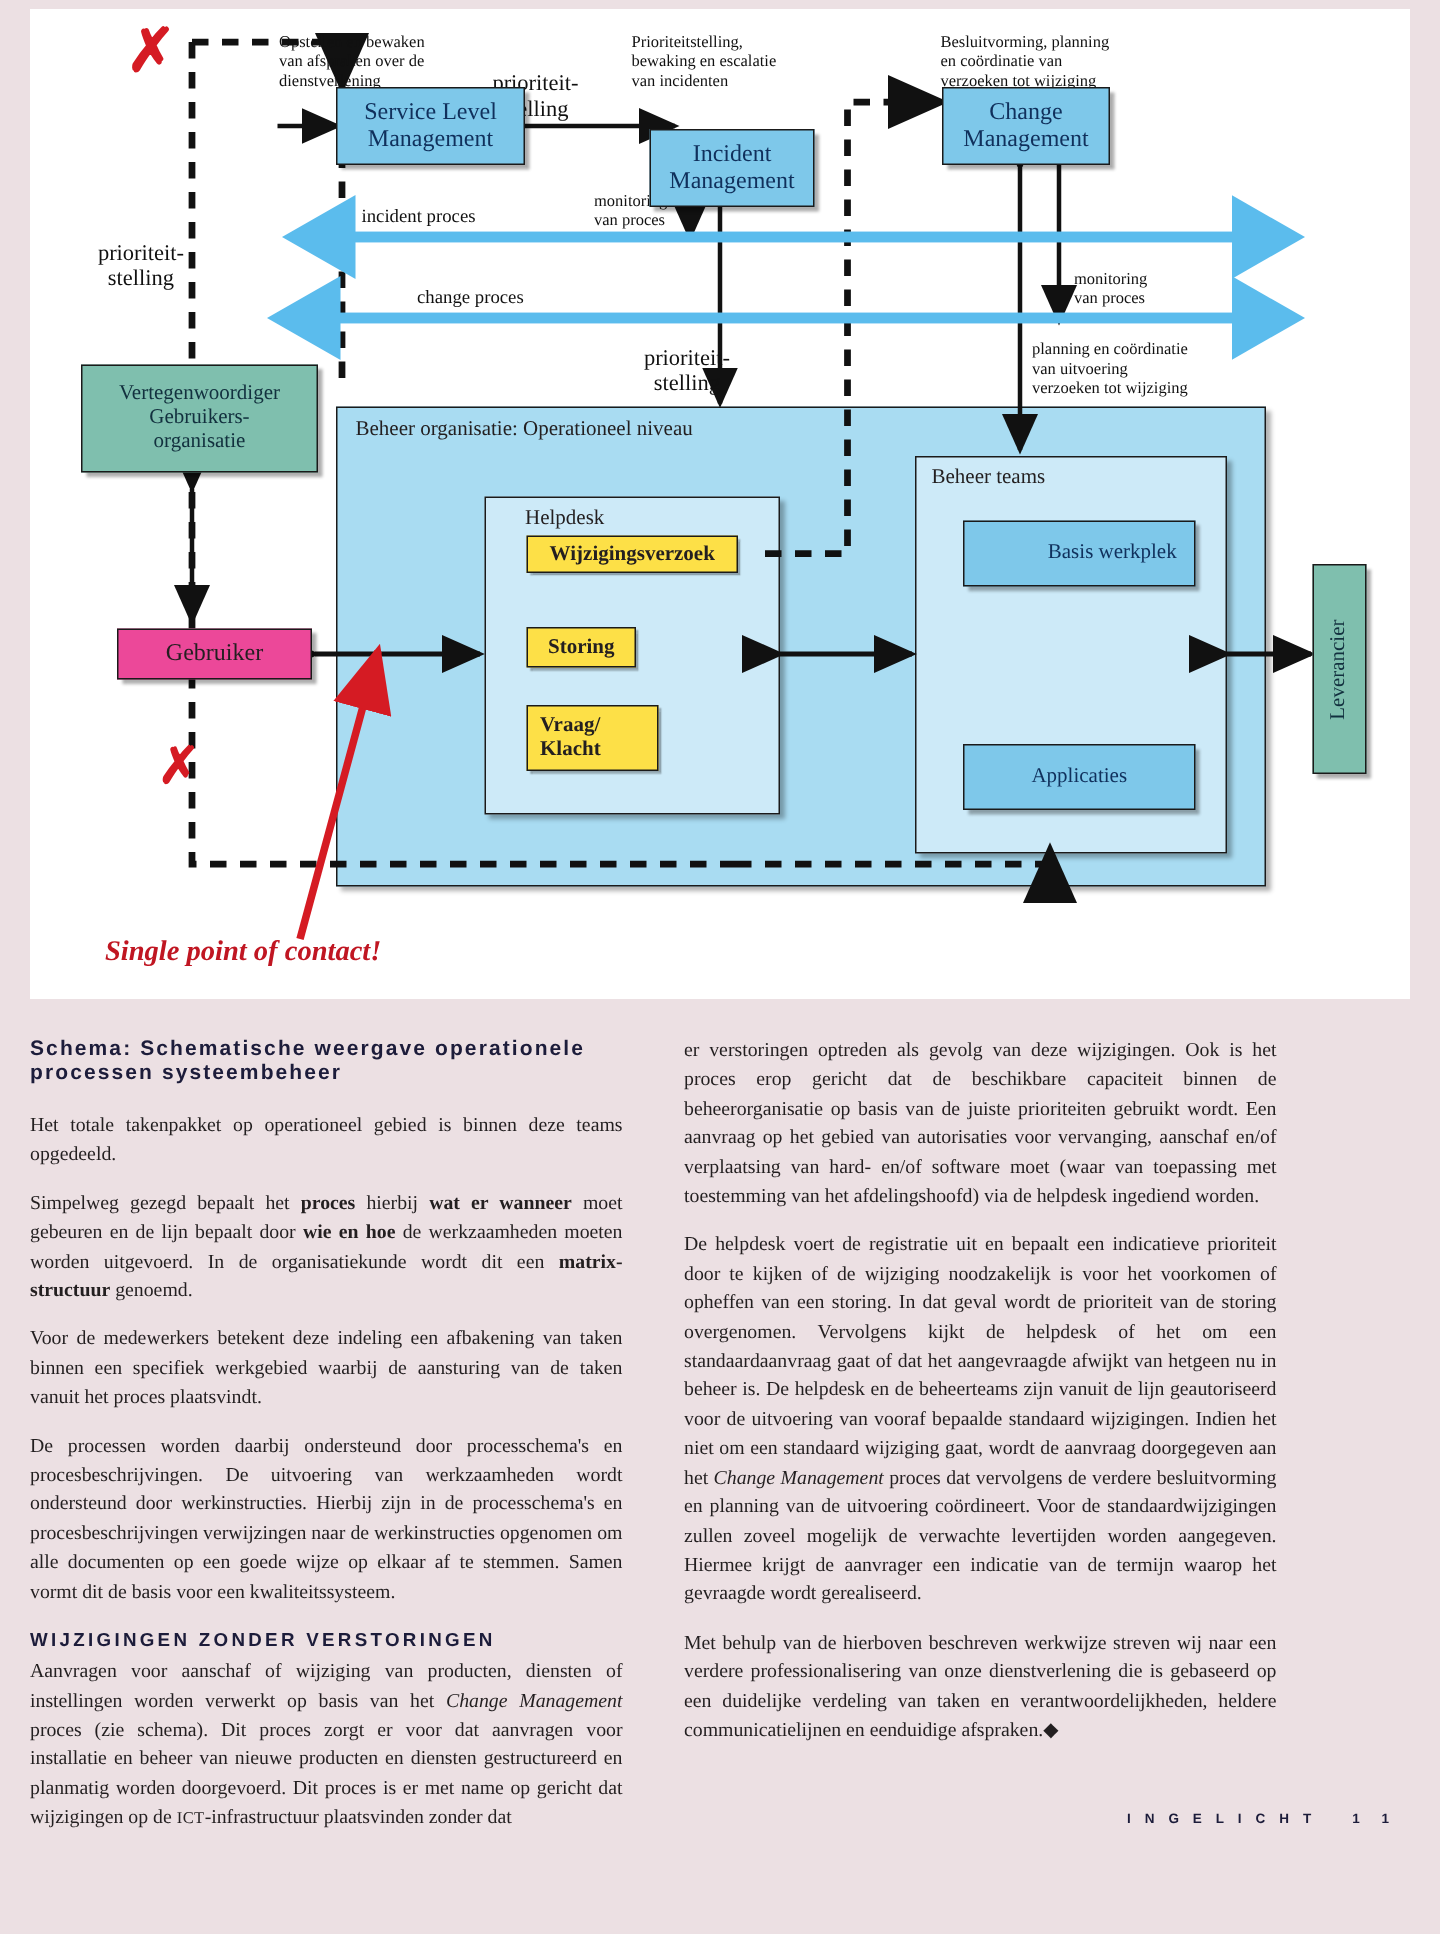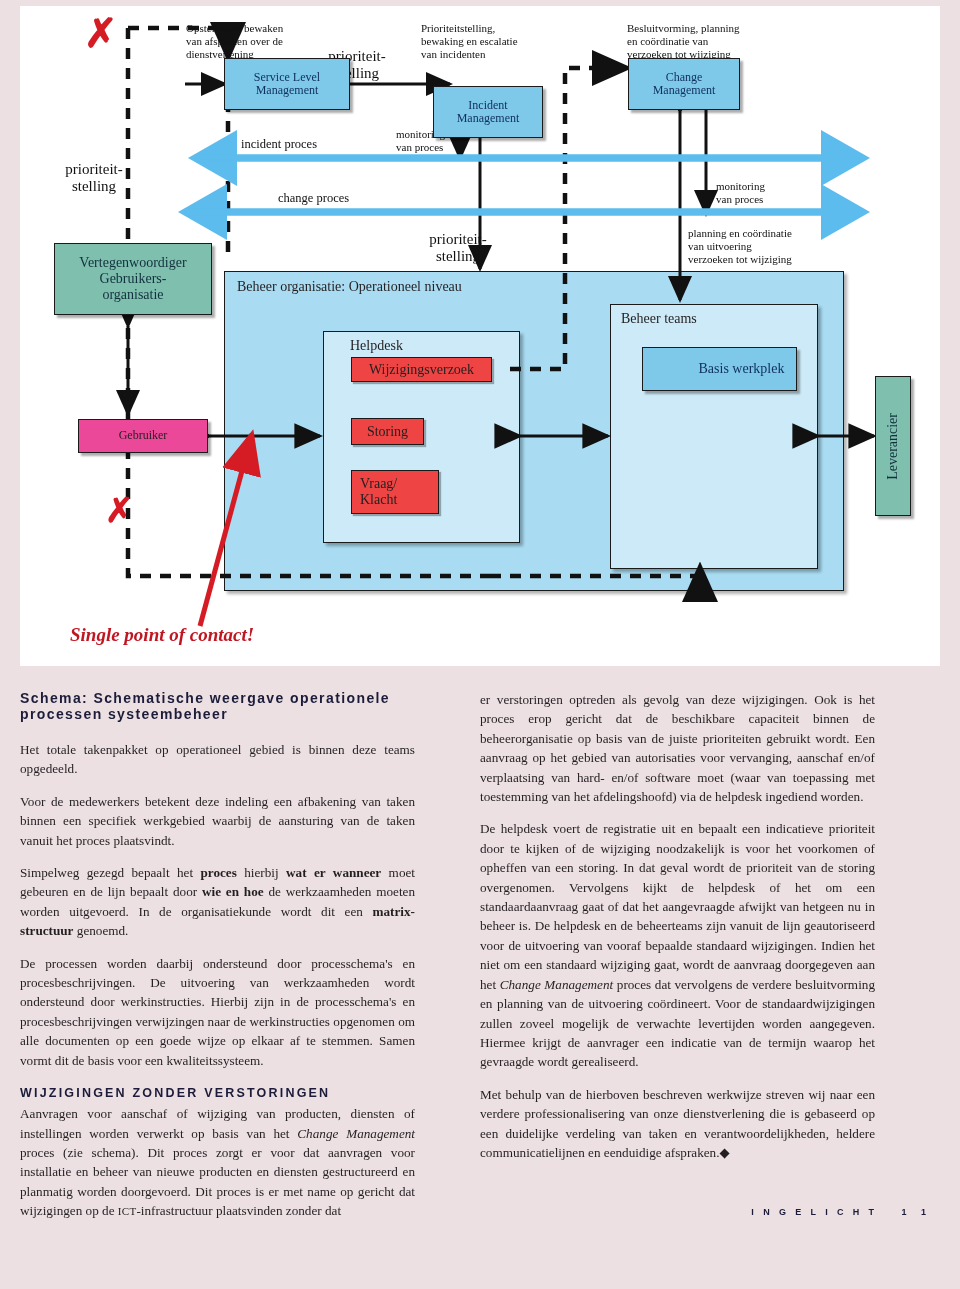--- a/index.html
+++ b/index.html
@@ -21,48 +21,48 @@
     border:1px solid #1a1a1a;
     box-shadow:3px 3px 2px rgba(0,0,0,.32);
     display:flex;align-items:center;justify-content:center;
     text-align:center;line-height:1.12;
   }
   .blue{background:#7ec8ea;}
   .lightblue{background:#a9dcf2;}
   .palerblue{background:#cdeaf8;}
   .green{background:#7fbfae;}
   .orange{background:#ec4899;}
-  .white{background:#ef4444;box-shadow:2px 2px 1px rgba(0,0,0,.30);}
+  .white{background:#fde047;box-shadow:2px 2px 1px rgba(0,0,0,.30);font-weight:bold;}
   .container{box-shadow:3px 3px 3px rgba(0,0,0,.30);display:block;}
   .lbl{
     position:absolute;font-size:11px;line-height:1.18;color:#111;
   }
   .lbl.big{font-size:15px;line-height:1.1;}
-  .title-big{font-size:12px;}
+  .title-big{font-size:16px;}
   .title-mid{font-size:14px;}
   .title-sm{font-size:12.5px;}
   svg.overlay{position:absolute;left:0;top:0;width:920px;height:660px;pointer-events:none;}
   .spoc{
     position:absolute;color:#c01622;font-style:italic;font-weight:bold;
     font-size:19px;font-family:"Liberation Serif",serif;
   }
   .bigx{
     position:absolute;color:#d51b23;font-weight:bold;
     font-family:"Liberation Sans",sans-serif;
   }
   .vertical{
     writing-mode:vertical-rl;text-orientation:mixed;
   }
   
   #body-text{
     position:absolute;left:0;top:676px;width:960px;height:613px;
   }
   .col{position:absolute;top:14px;width:395px;}
   .col.left{left:20px;}
-  .col.right{left:480px;}
+  .col.right{left:456px;}
   .caption{
     font-family:"Liberation Sans",sans-serif;
     font-size:14px;font-weight:bold;letter-spacing:1.4px;
     color:#1c1c3a;margin-bottom:18px;
   }
   .para{font-size:13.2px;line-height:1.47;margin:0 0 13px 0;text-align:justify;}
   .para.tight{margin-bottom:0;}
   .sechead{
     font-family:"Liberation Sans",sans-serif;
     font-size:12.5px;font-weight:bold;letter-spacing:2.2px;
@@ -198,31 +198,32 @@
   <div class="node green" style="left:855px;top:370px;width:36px;height:140px;color:#12303e;">
     <span class="vertical title-mid" style="transform:rotate(180deg);">Leverancier</span>
   </div>
 
   <div class="node white title-mid" style="left:331px;top:351px;width:141px;height:25px;color:#231f20;">Wijzigingsverzoek</div>
   <div class="node white title-mid" style="left:331px;top:412px;width:73px;height:27px;color:#231f20;">Storing</div>
   <div class="node white title-mid" style="left:331px;top:464px;width:88px;height:44px;white-space:pre-line;text-align:left;justify-content:flex-start;padding-left:8px;color:#231f20;">Vraag/
 Klacht</div>
 
   <div class="node blue title-mid" style="left:622px;top:341px;width:155px;height:44px;color:#10305c;padding-left:44px;">Basis werkplek</div>
+  <div class="node blue title-mid" style="left:622px;top:490px;width:155px;height:44px;color:#10305c;">Applicaties</div>
 
   <div class="spoc" style="left:50px;top:618px;">Single point of contact!</div>
 </div>
 
 <div id="body-text">
 
   <div class="col left">
     <div class="caption">Schema: Schematische weergave operationele processen systeembeheer</div>
     <p class="para">Het totale takenpakket op operationeel gebied is binnen deze teams opgedeeld.</p>
+    <p class="para"><span>Simpelweg gezegd bepaalt het </span><b class="bd">proces</b><span> hierbij </span><b class="bd">wat er wanneer</b><span> moet gebeuren en de lijn bepaalt door </span><b class="bd">wie en hoe</b><span> de werkzaamheden moeten worden uitgevoerd. In de organisatiekunde wordt dit een </span><b class="bd">matrix-structuur</b><span> genoemd.</span></p>
     <p class="para">Voor de medewerkers betekent deze indeling een afbakening van taken binnen een specifiek werkgebied waarbij de aansturing van de taken vanuit het proces plaatsvindt.</p>
-    <p class="para"><span>Simpelweg gezegd bepaalt het </span><b class="bd">proces</b><span> hierbij </span><b class="bd">wat er wanneer</b><span> moet gebeuren en de lijn bepaalt door </span><b class="bd">wie en hoe</b><span> de werkzaamheden moeten worden uitgevoerd. In de organisatiekunde wordt dit een </span><b class="bd">matrix-structuur</b><span> genoemd.</span></p>
     <p class="para">De processen worden daarbij ondersteund door processchema's en procesbeschrijvingen. De uitvoering van werkzaamheden wordt ondersteund door werkinstructies. Hierbij zijn in de processchema's en procesbeschrijvingen verwijzingen naar de werkinstructies opgenomen om alle documenten op een goede wijze op elkaar af te stemmen. Samen vormt dit de basis voor een kwaliteitssysteem.</p>
     <div class="sechead">WIJZIGINGEN ZONDER VERSTORINGEN</div>
     <p class="para tight"><span>Aanvragen voor aanschaf of wijziging van producten, diensten of instellingen worden verwerkt op basis van het </span><i class="it">Change Management</i><span> proces (zie schema). Dit proces zorgt er voor dat aanvragen voor installatie en beheer van nieuwe producten en diensten gestructureerd en planmatig worden doorgevoerd. Dit proces is er met name op gericht dat wijzigingen op de </span><span class="sc">ICT</span><span>-infrastructuur plaatsvinden zonder dat</span></p>
   </div>
 
   <div class="col right">
     <p class="para">er verstoringen optreden als gevolg van deze wijzigingen. Ook is het proces erop gericht dat de beschikbare capaciteit binnen de beheerorganisatie op basis van de juiste prioriteiten gebruikt wordt. Een aanvraag op het gebied van autorisaties voor vervanging, aanschaf en/of verplaatsing van hard- en/of software moet (waar van toepassing met toestemming van het afdelingshoofd) via de helpdesk ingediend worden.</p>
     <p class="para"><span>De helpdesk voert de registratie uit en bepaalt een indicatieve prioriteit door te kijken of de wijziging noodzakelijk is voor het voorkomen of opheffen van een storing. In dat geval wordt de prioriteit van de storing overgenomen. Vervolgens kijkt de helpdesk of het om een standaardaanvraag gaat of dat het aangevraagde afwijkt van hetgeen nu in beheer is. De helpdesk en de beheerteams zijn vanuit de lijn geautoriseerd voor de uitvoering van vooraf bepaalde standaard wijzigingen. Indien het niet om een standaard wijziging gaat, wordt de aanvraag doorgegeven aan het </span><i class="it">Change Management</i><span> proces dat vervolgens de verdere besluitvorming en planning van de uitvoering coördineert. Voor de standaardwijzigingen zullen zoveel mogelijk de verwachte levertijden worden aangegeven. Hiermee krijgt de aanvrager een indicatie van de termijn waarop het gevraagde wordt gerealiseerd.</span></p>
     <p class="para">Met behulp van de hierboven beschreven werkwijze streven wij naar een verdere professionalisering van onze dienstverlening die is gebaseerd op een duidelijke verdeling van taken en verantwoordelijkheden, heldere communicatielijnen en eenduidige afspraken.◆</p>
   </div>

